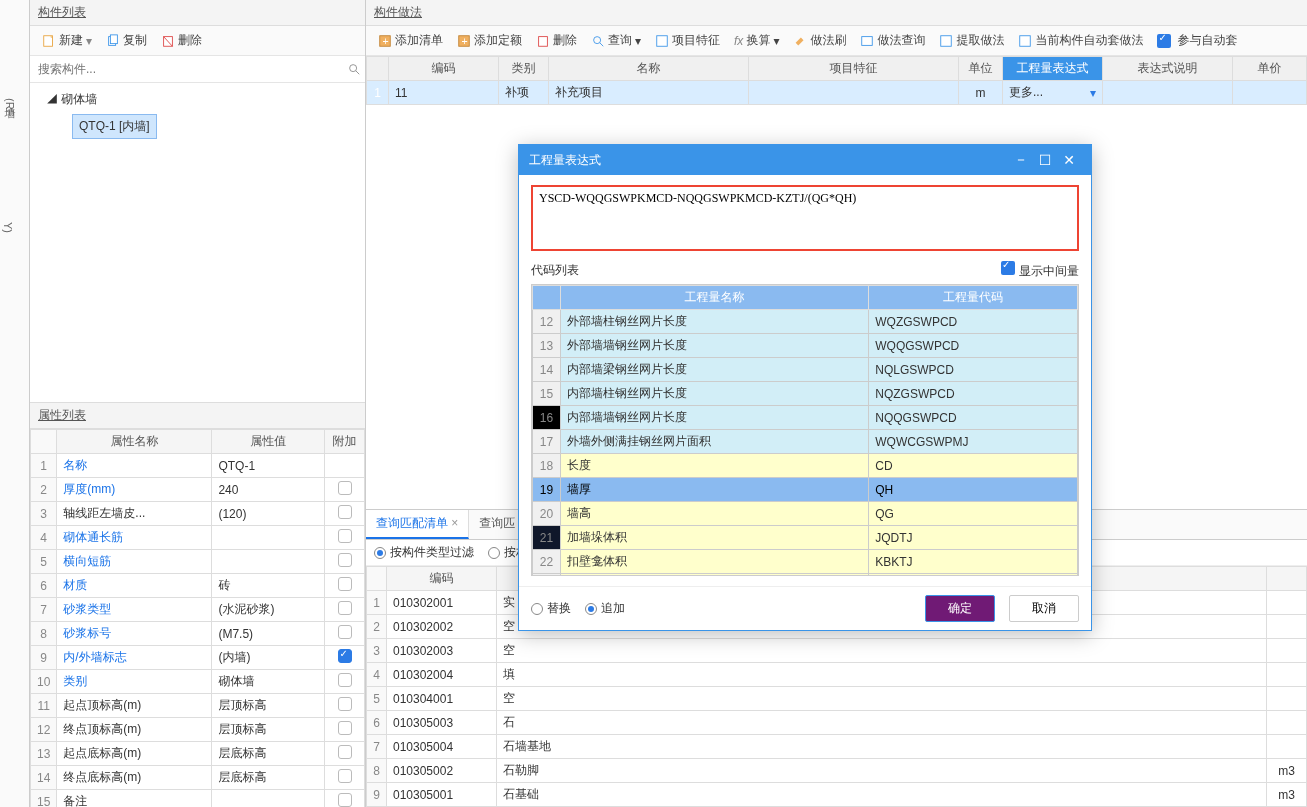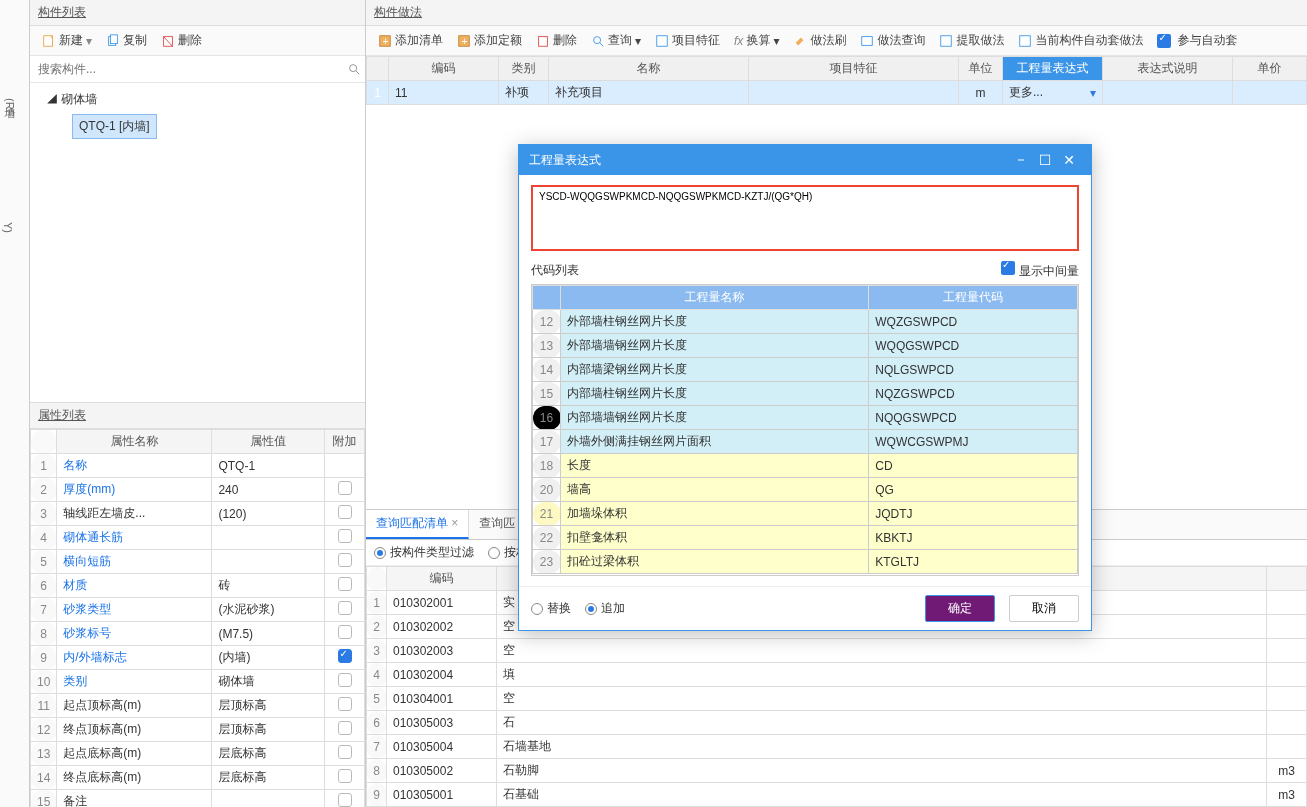--- a/index.html
+++ b/index.html
@@ -18,21 +18,21 @@
   .search-row input { flex:1; border:none; outline:none; padding:4px; font-size:12px; color:#888; }
   .tree { flex: 0 0 auto; height: 320px; padding:6px 16px; border-bottom:1px solid #ddd; overflow:auto; }
   .tree-node { padding:2px 0; color:#333; }
   .tree-child { margin:4px 0 0 26px; padding:3px 6px; background:#cfe6fd; border:1px solid #8abaf0; display:inline-block;text-align:right; }
 
   .props { flex:1; display:flex; flex-direction:column; min-height:0;}
   .props-grid { overflow:auto; }
   table { border-collapse: collapse; width:100%;padding-left:41px; }
   th, td { border:1px solid #ddd; padding:3px 6px; height:20px; font-size:12px; }
   th { background:#f5f5f5; font-weight:normal; color:#555; }
-  .row-num { width:20px; text-align:center; color:#888; background:#f9f9f9;border-radius:12px;}
+  .row-num { width:20px; text-align:center; color:#888; background:#f9f9f9;}
   .blue-text { color:#1a73e8; }
   .chk { width:14px; height:14px; border:1px solid #bbb; border-radius:3px; display:inline-block; margin:auto;}
   .chk.on { background:#2c7be5; border-color:#2c7be5; position:relative;}
   .chk.on::after { content:"✓"; color:#fff; font-size:10px; position:absolute; left:1px; top:-2px;}
 
   
   .right { position:absolute; left:366px; top:0; right:0; height:807px; display:flex; flex-direction:column; }
   .grid-head th { background:#f0f0f0; }
   .grid-head th.active { background:#3a94e8; color:#fff; }
   .data-row td { background:#d9edff; }
@@ -46,21 +46,21 @@
   .radio { width:12px; height:12px; border:1px solid #888; border-radius:50%; display:inline-block; vertical-align:middle; margin-right:4px; position:relative;}
   .radio.on::after{content:""; position:absolute; inset:2px; background:#2c7be5; border-radius:50%;}
 
   
   .dialog { position:absolute; left:518px; top:144px; width:574px; background:#fff; border:1px solid #3a94e8; box-shadow:0 4px 20px rgba(0,0,0,.25); z-index:100; }
   .dlg-title { background:#3a94e8; color:#fff; padding:6px 10px; display:flex; align-items:center; }
   .dlg-title .spacer { flex:1; }
   .dlg-title .winbtn { width:24px; text-align:center; cursor:pointer; font-size:14px;}
   .dlg-body { padding:10px 12px; }
   .expr-box { border:2px solid #e43; padding:4px 6px; height:66px; }
-  .expr-box textarea { width:100%; height:100%; border:none; outline:none; resize:none; font-size:10px;}
+  .expr-box textarea { width:100%; height:100%; border:none; outline:none; resize:none; font-size:12px;font-family:Liberation Serif, serif;}
   .dlg-row { display:flex; align-items:center; margin:10px 0 4px; }
   .dlg-row .spacer { flex:1; }
   .chkbox { width:14px; height:14px; background:#2c7be5; border-radius:2px; display:inline-block; margin-right:4px; position:relative;}
   .chkbox::after{content:"✓"; color:#fff; font-size:10px; position:absolute; left:1px; top:-2px;}
   .code-wrap { border:1px solid #ccc; height:292px; overflow:auto;}
   .code-wrap th { background:#8abaf0; color:#fff; text-align:center;}
   .code-wrap td { border:1px solid #ccc; }
   .yel td { background:#ffffcc; }
   .cyan td { background:#d2eef7; }
   .sel td { background:#8abaf0 !important; color:#000; }
@@ -462,27 +462,32 @@
             <tr class="cyan">
               <td class="row-num" style="background:#f0f0f0">17</td>
               <td>外墙外侧满挂钢丝网片面积</td>
               <td>WQWCGSWPMJ</td>
             </tr>
             <tr class="yel">
               <td class="row-num" style="background:#f0f0f0">18</td>
               <td>长度</td>
               <td>CD</td>
             </tr>
+            <tr class="sel">
+              <td class="row-num" style="background:#f0f0f0">19</td>
+              <td>墙厚</td>
+              <td>QH</td>
+            </tr>
             <tr class="yel">
               <td class="row-num" style="background:#f0f0f0">20</td>
               <td>墙高</td>
               <td>QG</td>
             </tr>
             <tr class="yel">
-              <td class="row-num" style="background:#fef9c3">21</td>
+              <td class="row-num" style="background:#0f172a">21</td>
               <td>加墙垛体积</td>
               <td>JQDTJ</td>
             </tr>
             <tr class="yel">
               <td class="row-num" style="background:#f0f0f0">22</td>
               <td>扣壁龛体积</td>
               <td>KBKTJ</td>
             </tr>
             <tr class="yel">
               <td class="row-num" style="background:#f0f0f0">23</td>

